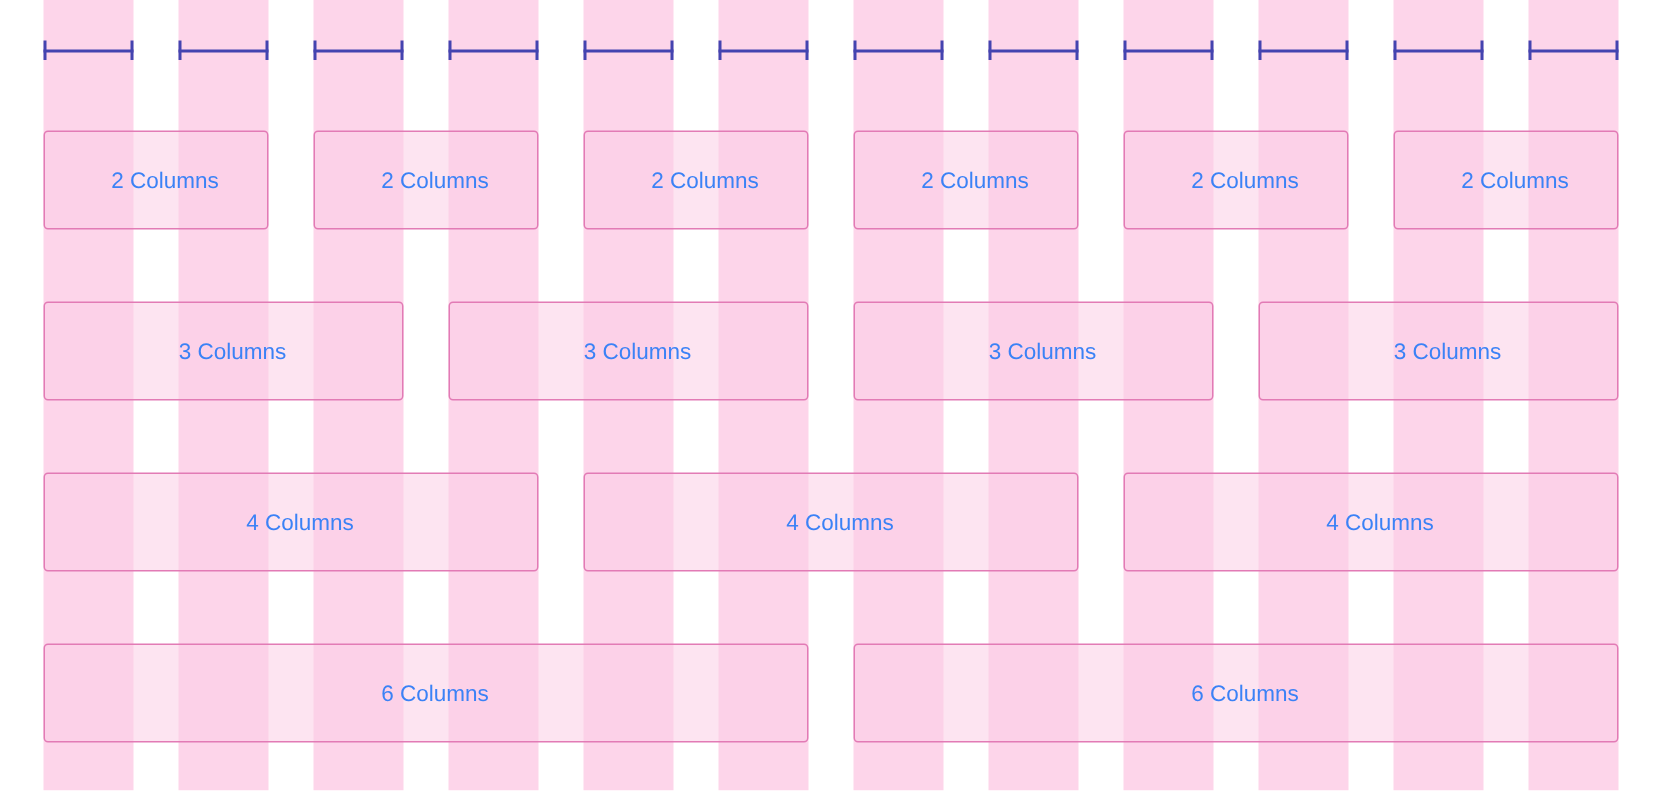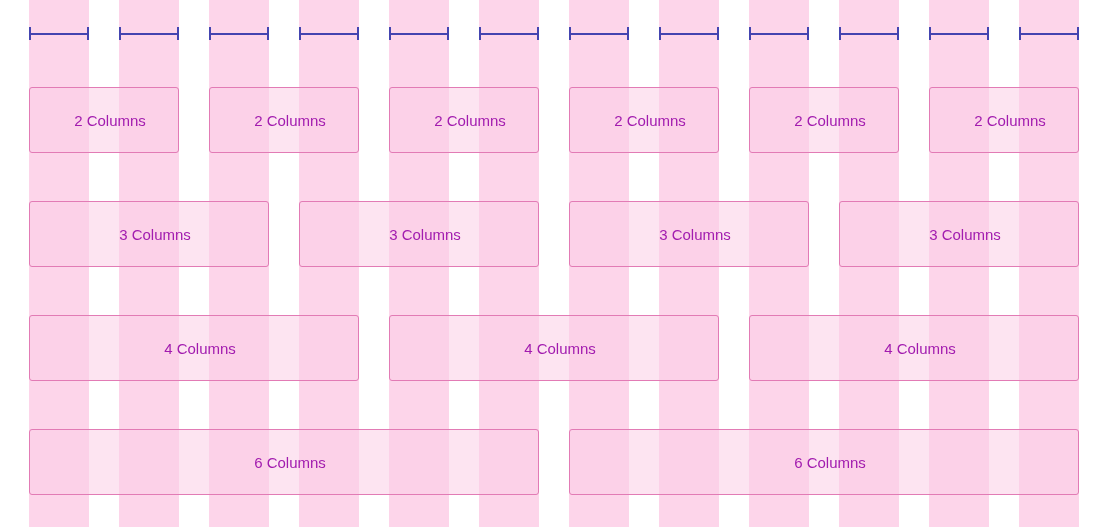--- a/index.html
+++ b/index.html
@@ -2,21 +2,21 @@
 <html><head>
 <meta charset="utf-8">
 <style>
   html,body{margin:0;padding:0;}
   body{width:1109px;height:527px;background:#ffffff;position:relative;overflow:hidden;font-family:"Liberation Sans","DejaVu Sans",sans-serif;}
   .col{position:absolute;top:0;height:527px;width:60px;background:#fdd5ea;}
   .measure{position:absolute;top:27px;height:13px;width:60px;}
   .measure .bar{position:absolute;left:0;right:0;top:6px;height:2px;background:#4444b0;}
   .measure .capl{position:absolute;left:0;top:0;width:2px;height:13px;background:#4444b0;}
   .measure .capr{position:absolute;right:0;top:0;width:2px;height:13px;background:#4444b0;}
-  .box{position:absolute;height:66px;border:1.5px solid #e27bb5;border-radius:3px;background:rgba(252,206,230,0.55);box-sizing:border-box;display:flex;align-items:center;justify-content:center;font-size:15px;color:#a21caf;padding-left:12px;}
+  .box{position:absolute;height:66px;border:1.5px solid #e27bb5;border-radius:3px;background:rgba(252,206,230,0.55);box-sizing:border-box;display:flex;align-items:center;justify-content:center;font-size:15px;color:#3b82f6;padding-left:12px;}
 </style>
 </head>
 <body>
 
 <div id="columns">
     <div class="col" style="left: 29px;"></div>
     <div class="col" style="left: 119px;"></div>
     <div class="col" style="left: 209px;"></div>
     <div class="col" style="left: 299px;"></div>
     <div class="col" style="left: 389px;"></div>

